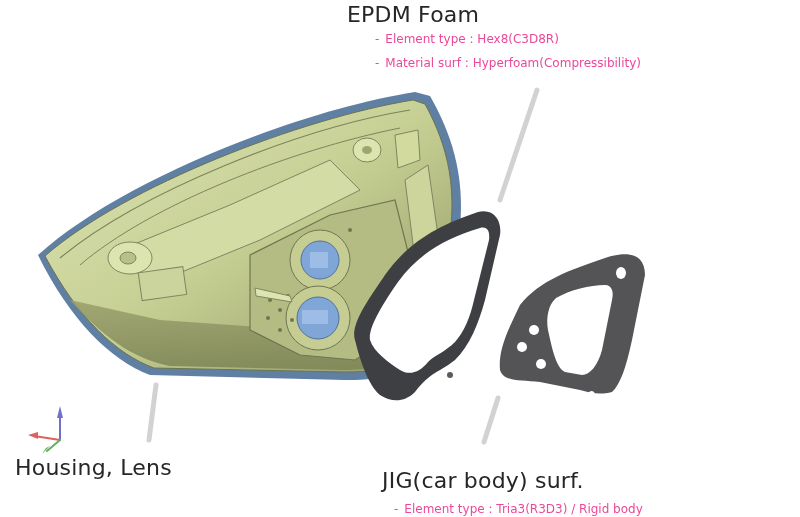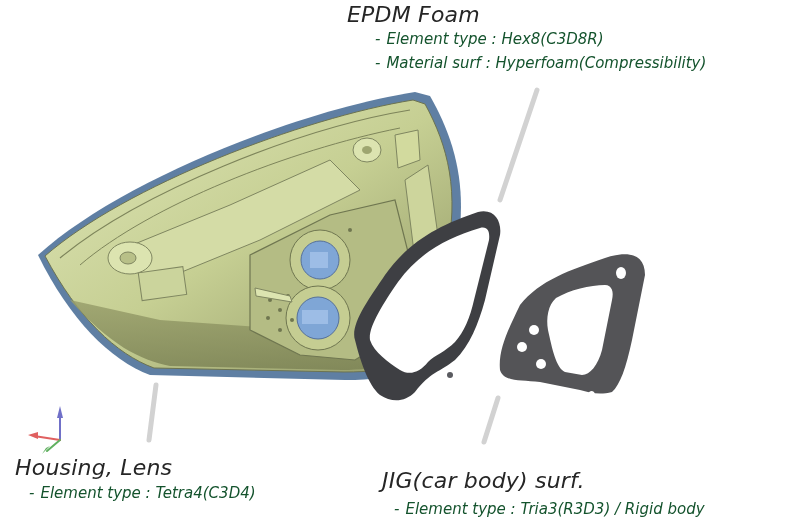--- a/index.html
+++ b/index.html
@@ -1,21 +1,21 @@
 <!DOCTYPE html>
 <html><head>
   <meta charset="utf-8">
   <style>
     html, body { margin: 0; padding: 0; background: #ffffff; }
     body { width: 800px; height: 517px; position: relative; overflow: hidden;
            font-family: "DejaVu Sans", sans-serif; color: #2a2a2a; }
     .stage { position: absolute; left: 0; top: 0; width: 800px; height: 517px; }
-    .label { position: absolute; white-space: nowrap; font-style: italic; }
+    .label { position: absolute; white-space: nowrap; }
     .title { font-size: 22px; letter-spacing: 0.2px; color: #262626; }
-    .sub { font-size: 15px; color: #14532d; margin-top: 2px; }
+    .sub { font-size: 12px; color: #ec4899; margin-top: 2px; }
     .sub .dash { margin-right: 6px; }
     #lbl-epdm { left: 347px; top: 2px; }
     #lbl-epdm .sub { padding-left: 28px; line-height: 23px; margin-top: 1px; }
     #lbl-housing { left: 15px; top: 455px; }
     #lbl-housing .sub { padding-left: 14px; line-height: 22px; }
     #lbl-jig { left: 382px; top: 468px; }
     #lbl-jig .sub { padding-left: 12px; line-height: 24px; margin-top: 4px; }
   </style>
 </head>
 <body>
@@ -125,25 +125,20 @@
     <div class="sub">
       <span class="dash">-</span><span>Material surf</span>
       <span>:</span>
       <span>Hyperfoam(Compressibility)</span>
     </div>
   </div>
 
   
   <div class="label" id="lbl-housing">
     <div class="title">Housing, Lens</div>
-    <div class="sub">
-      <span class="dash">-</span><span>Element type</span>
-      <span>:</span>
-      <span>Tetra4(C3D4)</span>
-    </div>
   </div>
 
   
   <div class="label" id="lbl-jig">
     <div class="title">JIG(car body) surf.</div>
     <div class="sub">
       <span class="dash">-</span><span>Element type</span>
       <span>:</span>
       <span>Tria3(R3D3) / Rigid body</span>
     </div>

